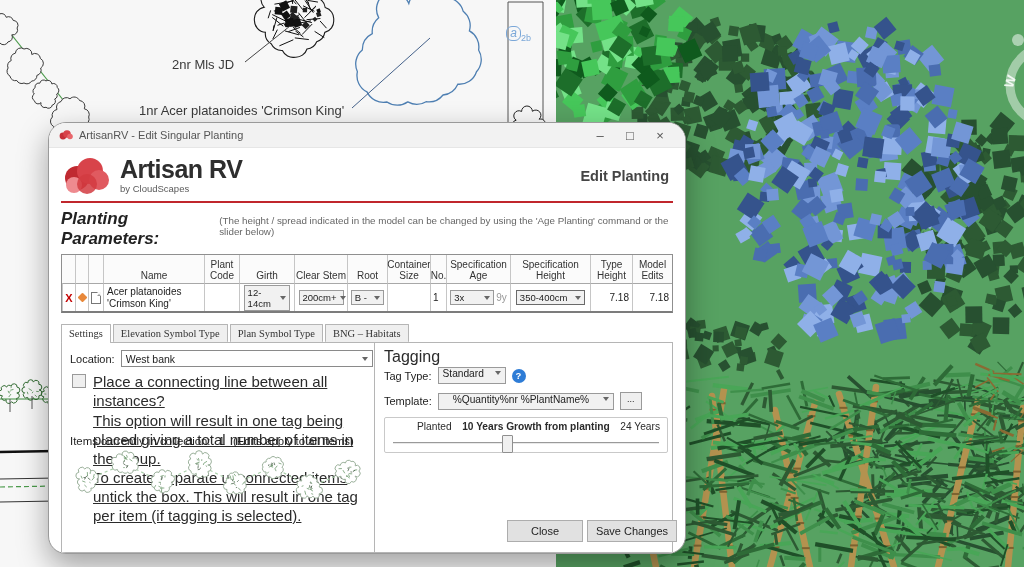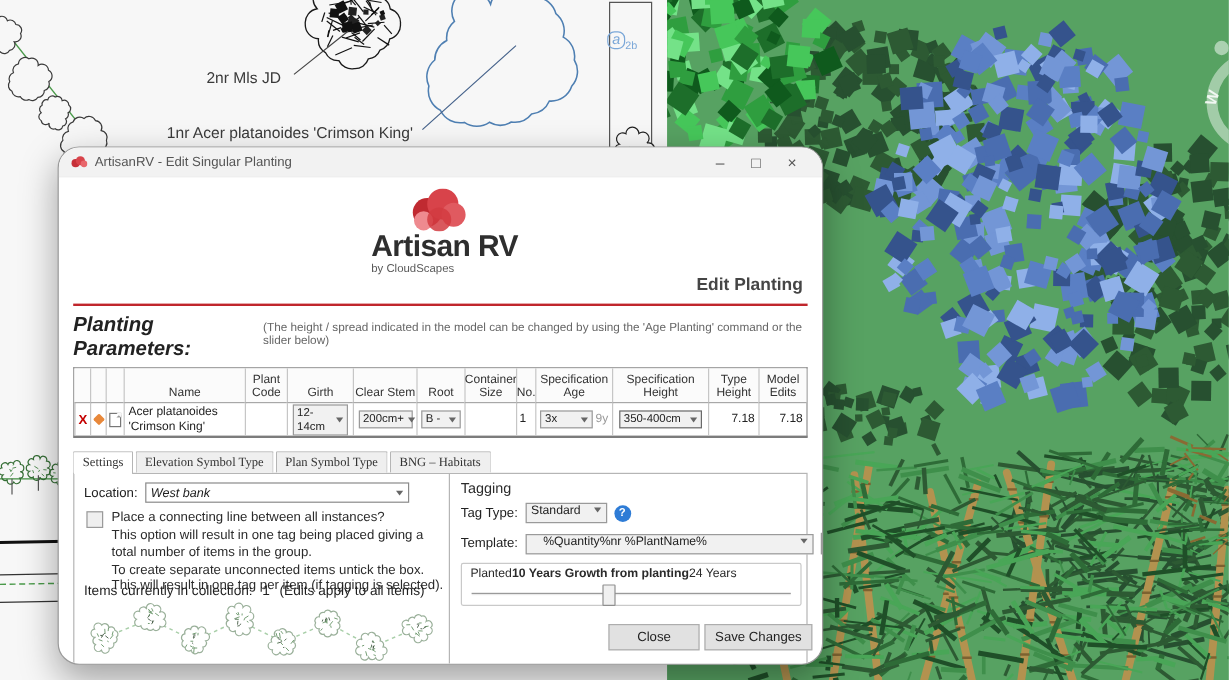--- a/index.html
+++ b/index.html
@@ -20,21 +20,21 @@
 
   
   #dlg{position:absolute;left:48px;top:122px;width:636px;height:430px;background:#fff;
        border:1px solid #9a9a9a;border-radius:18px;box-shadow:0 12px 30px rgba(0,0,0,.35);
        font-size:11px;color:#222;overflow:hidden;}
   #titlebar{height:24px;background:#f2f2f2;border-bottom:1px solid #e6e6e6;display:flex;
        align-items:center;padding:0 10px;border-radius:8px 8px 0 0;}
   #titlebar .t{flex:1;color:#555;font-size:11px;margin-left:6px;}
   .winbtn{color:#555;font-size:13px;width:30px;text-align:center;cursor:default;}
 
-  #hdr{display:flex;align-items:center;padding:9px 16px 4px 14px;flex-direction:column;}
+  #hdr{display:flex;align-items:center;padding:9px 16px 4px 14px;}
   #brand-name{font-size:25px;font-weight:bold;letter-spacing:-.5px;color:#2e2e2e;line-height:1;}
   #brand-sub{font-size:9.5px;color:#5a5a5a;margin-top:1px;}
   #page-title{margin-left:auto;font-size:14.5px;font-weight:600;color:#454545;}
   #redline{border-top:2px solid #c0262c;margin:3px 12px 6px 12px;}
 
   #params{padding:0 12px;display:flex;align-items:baseline;gap:6px;}
   #params .lbl{font-size:17px;font-weight:bold;font-style:italic;}
   #params .note{font-size:9.8px;color:#666;}
 
   #tbl{margin:5px 12px 0 12px;border:1px solid #8f8f8f;border-bottom:2px solid #7c7c7c;
@@ -65,37 +65,37 @@
   .tab.active{background:#fff;padding-bottom:4px;margin-bottom:-1px;}
   #panel{border:1px solid #b5b5b5;margin:0 12px;height:209px;position:relative;background:#fff;}
   #vdiv{position:absolute;left:312px;top:0;bottom:0;border-left:1px solid #b5b5b5;}
 
   .abs{position:absolute;}
   #loc-row{left:8px;top:7px;display:flex;align-items:center;gap:6px;}
   .selbox{display:inline-flex;align-items:center;justify-content:space-between;border:1px solid #8a8a8a;
        background:#fff;height:17px;padding:0 4px;font-size:10.5px;box-sizing:border-box;}
   #chk-row{left:10px;top:30px;display:flex;gap:7px;width:298px;}
   #chk{width:12px;height:12px;border:1px solid #9a9a9a;background:#efefef;flex:none;margin-top:1px;}
-  .chk-txt{font-size:11px;line-height:1.26;color:#2b2b2b;}
+  .chk-txt{font-size:15px;line-height:1.26;color:#2b2b2b;text-decoration:underline;}
   .chk-txt p{margin:0 0 1px 0;}
   #items-row{left:8px;top:92px;font-size:11.4px;color:#1f1f1f;}
   #items-row .cnt{margin:0 8px 0 8px;}
   #chain{left:6px;top:106px;}
 
-  #tag-title{left:322px;top:5px;font-size:12px;color:#2b2b2b;}
+  #tag-title{left:322px;top:5px;font-size:16px;color:#2b2b2b;}
   #tagtype-row{left:322px;top:24px;display:flex;align-items:center;gap:6px;}
   .ddl{display:inline-flex;align-items:flex-start;justify-content:space-between;background:#f1f1f1;
        border:1px solid #9a9a9a;height:17px;padding:0 4px;font-size:10.2px;box-sizing:border-box;gap:6px;}
   #help{width:14px;height:14px;border-radius:50%;background:#2e7cd6;color:#fff;font-size:9.5px;
        font-weight:bold;text-align:center;line-height:14px;}
   #template-row{left:322px;top:49px;display:flex;align-items:center;gap:6px;}
   #browse{border:1px solid #9a9a9a;background:#efefef;font-size:9px;height:16px;width:20px;
        text-align:center;line-height:13px;}
   #age-box{left:322px;top:74px;width:284px;height:36px;border:1px solid #c9c9c9;border-radius:2px;box-sizing:border-box;}
-  #age-labels{display:flex;padding:3px 7px 0 7px;font-size:10.2px;color:#2b2b2b;}
+  #age-labels{display:flex;justify-content:space-between;padding:3px 7px 0 7px;font-size:10.2px;color:#2b2b2b;margin-left:25px;}
   #age-labels .mid{font-weight:bold;}
   #age-track{position:absolute;left:8px;right:8px;top:24px;border-top:1px solid #9a9a9a;
        border-bottom:1px solid #e9e9e9;}
   #age-thumb{position:absolute;top:17px;left:41.5%;width:9px;height:16px;background:#f0f0f0;
        border:1px solid #8f8f8f;border-radius:1px;}
 
   #footer{position:absolute;right:8px;bottom:11px;display:flex;gap:4px;}
   .btn{background:#e1e1e1;border:1px solid #adadad;font-size:11px;color:#1f1f1f;
        text-align:center;line-height:20px;height:22px;box-sizing:border-box;font-family:"Liberation Sans",sans-serif;}
   #btn-close{width:76px;} #btn-save{width:90px;}
@@ -1693,21 +1693,21 @@
     <div class="tab">Elevation Symbol Type</div>
     <div class="tab">Plan Symbol Type</div>
     <div class="tab">BNG – Habitats</div>
   </div>
 
   <div id="panel">
     <div id="vdiv"></div>
 
     <div class="abs" id="loc-row">
       <span>Location:</span>
-      <span class="selbox" style="width:220px;font-style:italic;">
+      <span class="selbox" style="width:252px;">
         <span>West bank</span>
         <span class="car"></span>
       </span>
     </div>
 
     <div class="abs" id="chk-row">
       <span id="chk"></span>
       <div class="chk-txt">
         <p>Place a connecting line between all instances?</p>
         <p>This option will result in one tag being placed giving a total number of items in the group.</p>
@@ -1839,21 +1839,21 @@
       <span>Tag Type:</span>
       <span class="ddl" style="width:68px;">
         <span>Standard</span>
         <span class="car"></span>
       </span>
       <span id="help">?</span>
     </div>
 
     <div class="abs" id="template-row">
       <span>Template:</span>
-      <span class="ddl" style="width:240px;padding-left:14px;">
+      <span class="ddl" style="width:176px;padding-left:14px;">
         <span>%Quantity%nr %PlantName%</span>
         <span class="car"></span>
       </span>
       <span id="browse">...</span>
     </div>
 
     <div class="abs" id="age-box">
       <div id="age-labels">
         <span>Planted</span>
         <span class="mid">10 Years Growth from planting</span>

